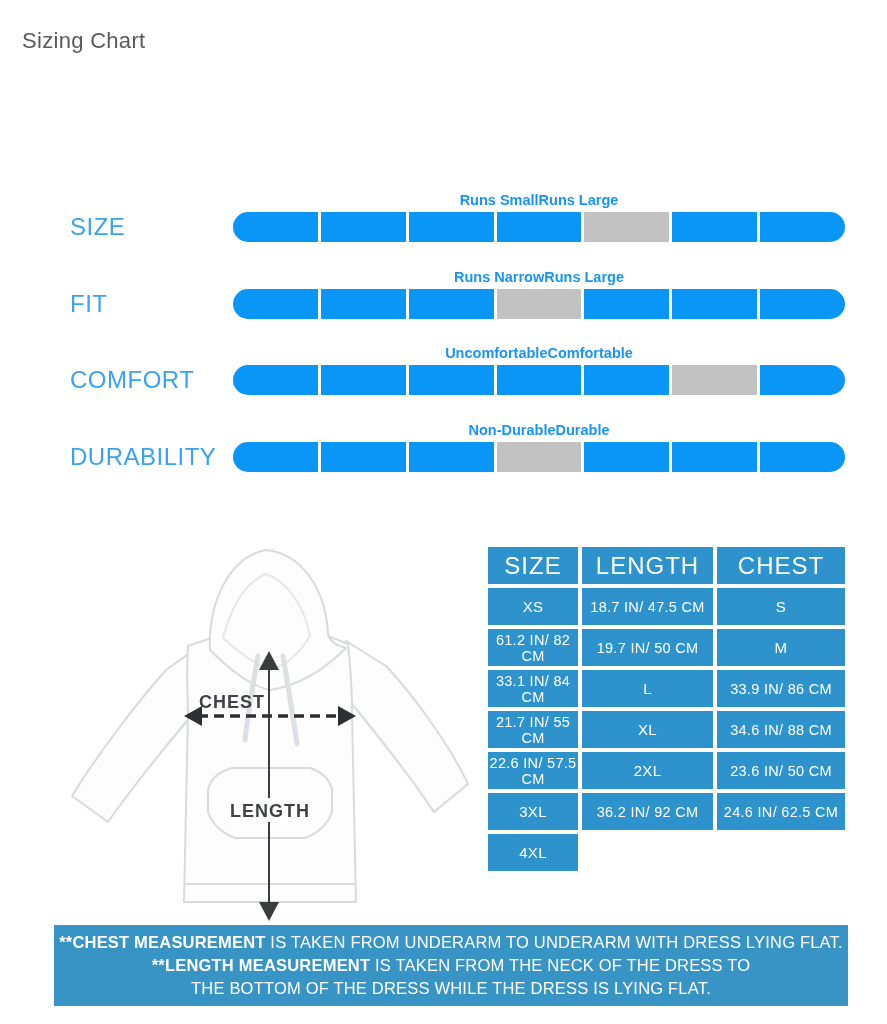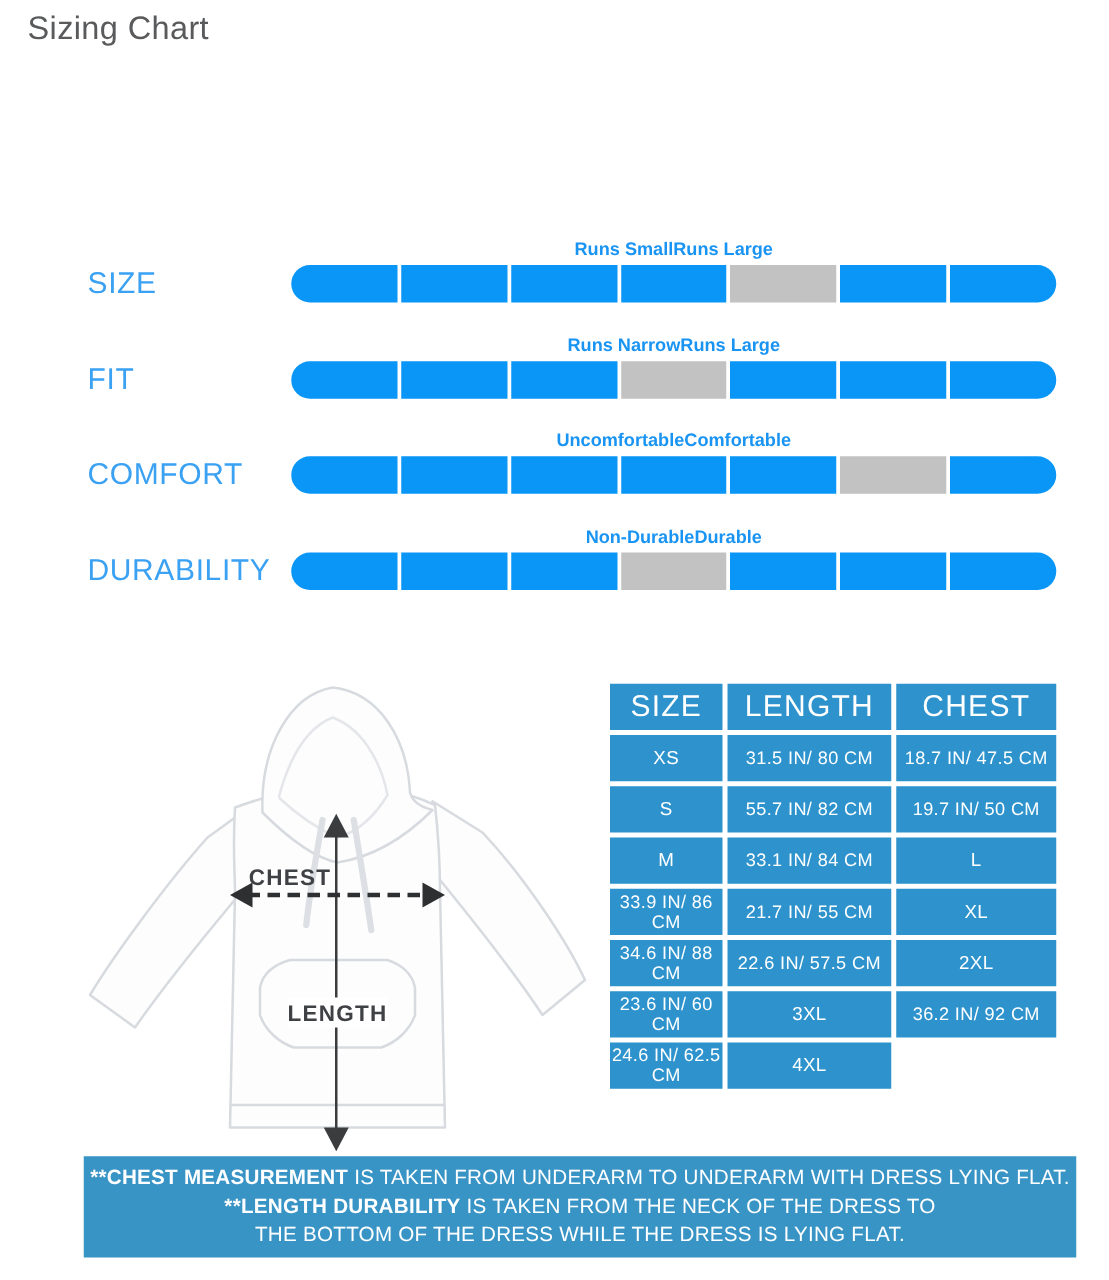--- a/index.html
+++ b/index.html
@@ -1,22 +1,22 @@
 <!DOCTYPE html>
 <html><head>
 <meta charset="utf-8">
 <style>
   html,body{margin:0;padding:0;background:#ffffff;}
   body{
     width:887px;height:1024px;position:relative;overflow:hidden;
     font-family:"Liberation Sans", sans-serif;
   }
   .page-title{
-    position:absolute;left:22px;top:7px;
-    font-size:26px;color:#595a5c;letter-spacing:.3px;
+    position:absolute;left:22px;top:28px;
+    font-size:22px;color:#595a5c;letter-spacing:.3px;
   }
   
   .rating-row{position:absolute;left:0;width:887px;height:54px;}
   .rating-row:nth-of-type(1){top:191px;}
   .rating-row:nth-of-type(2){top:268px;}
   .rating-row:nth-of-type(3){top:344px;}
   .rating-row:nth-of-type(4){top:421px;}
   .cat-label{
     position:absolute;left:70px;top:21px;height:30px;line-height:30px;
     font-size:24px;color:#3ba1f2;letter-spacing:.5px;
@@ -42,21 +42,21 @@
     display:grid;grid-template-columns:90px 131px 128px;grid-auto-rows:37px;gap:4px;
   }
   .size-table .cell{
     background:#2e93cd;color:#ffffff;display:flex;align-items:center;justify-content:center;
     font-size:14.5px;letter-spacing:.3px;text-align:center;
   }
   .size-table .th{font-size:24px;letter-spacing:1px;}
   .size-table .size-col{font-size:15px;}
   
   .footnote{
-    position:absolute;left:67px;top:925px;width:794px;height:81px;
+    position:absolute;left:54px;top:925px;width:794px;height:81px;
     background:#3994c6;color:#ffffff;
     display:flex;flex-direction:column;justify-content:center;
     text-align:center;font-size:16.5px;line-height:1.4;letter-spacing:.2px;
   }
   .footnote b{font-weight:bold;}
 </style>
 </head>
 <body>
 
 <div class="page-title">Sizing Chart</div>
@@ -165,38 +165,37 @@
     <text x="139" y="168" font-family="Liberation Sans, sans-serif" font-size="18" font-weight="bold" fill="#3f4145" letter-spacing="1">CHEST</text>
     <text x="210" y="277" text-anchor="middle" font-family="Liberation Sans, sans-serif" font-size="18" font-weight="bold" fill="#3f4145" letter-spacing="1">LENGTH</text>
   </svg>
 </div>
 
 <div class="size-table" id="size-table">
     <div class="cell th">SIZE</div>
     <div class="cell th">LENGTH</div>
     <div class="cell th">CHEST</div>
     <div class="cell size-col">XS</div>
-    <div class="cell ">31.5 IN/ 80 CM</div>
     <div class="cell ">18.7 IN/ 47.5 CM</div>
     <div class="cell size-col">S</div>
-    <div class="cell ">55.7 IN/ 82 CM</div>
+    <div class="cell ">61.2 IN/ 82 CM</div>
     <div class="cell ">19.7 IN/ 50 CM</div>
     <div class="cell size-col">M</div>
     <div class="cell ">33.1 IN/ 84 CM</div>
     <div class="cell size-col">L</div>
     <div class="cell ">33.9 IN/ 86 CM</div>
     <div class="cell ">21.7 IN/ 55 CM</div>
     <div class="cell size-col">XL</div>
     <div class="cell ">34.6 IN/ 88 CM</div>
     <div class="cell ">22.6 IN/ 57.5 CM</div>
     <div class="cell size-col">2XL</div>
-    <div class="cell ">23.6 IN/ 60 CM</div>
+    <div class="cell ">23.6 IN/ 50 CM</div>
     <div class="cell size-col">3XL</div>
     <div class="cell ">36.2 IN/ 92 CM</div>
     <div class="cell ">24.6 IN/ 62.5 CM</div>
     <div class="cell size-col">4XL</div>
   </div>
 
 <div class="footnote">
   <div><b>**CHEST MEASUREMENT</b><span> IS TAKEN FROM UNDERARM TO UNDERARM WITH DRESS LYING FLAT.</span></div>
-  <div><b>**LENGTH DURABILITY</b><span> IS TAKEN FROM THE NECK OF THE DRESS TO</span></div>
+  <div><b>**LENGTH MEASUREMENT</b><span> IS TAKEN FROM THE NECK OF THE DRESS TO</span></div>
   <div>THE BOTTOM OF THE DRESS WHILE THE DRESS IS LYING FLAT.</div>
 </div>
 
 </body></html>

